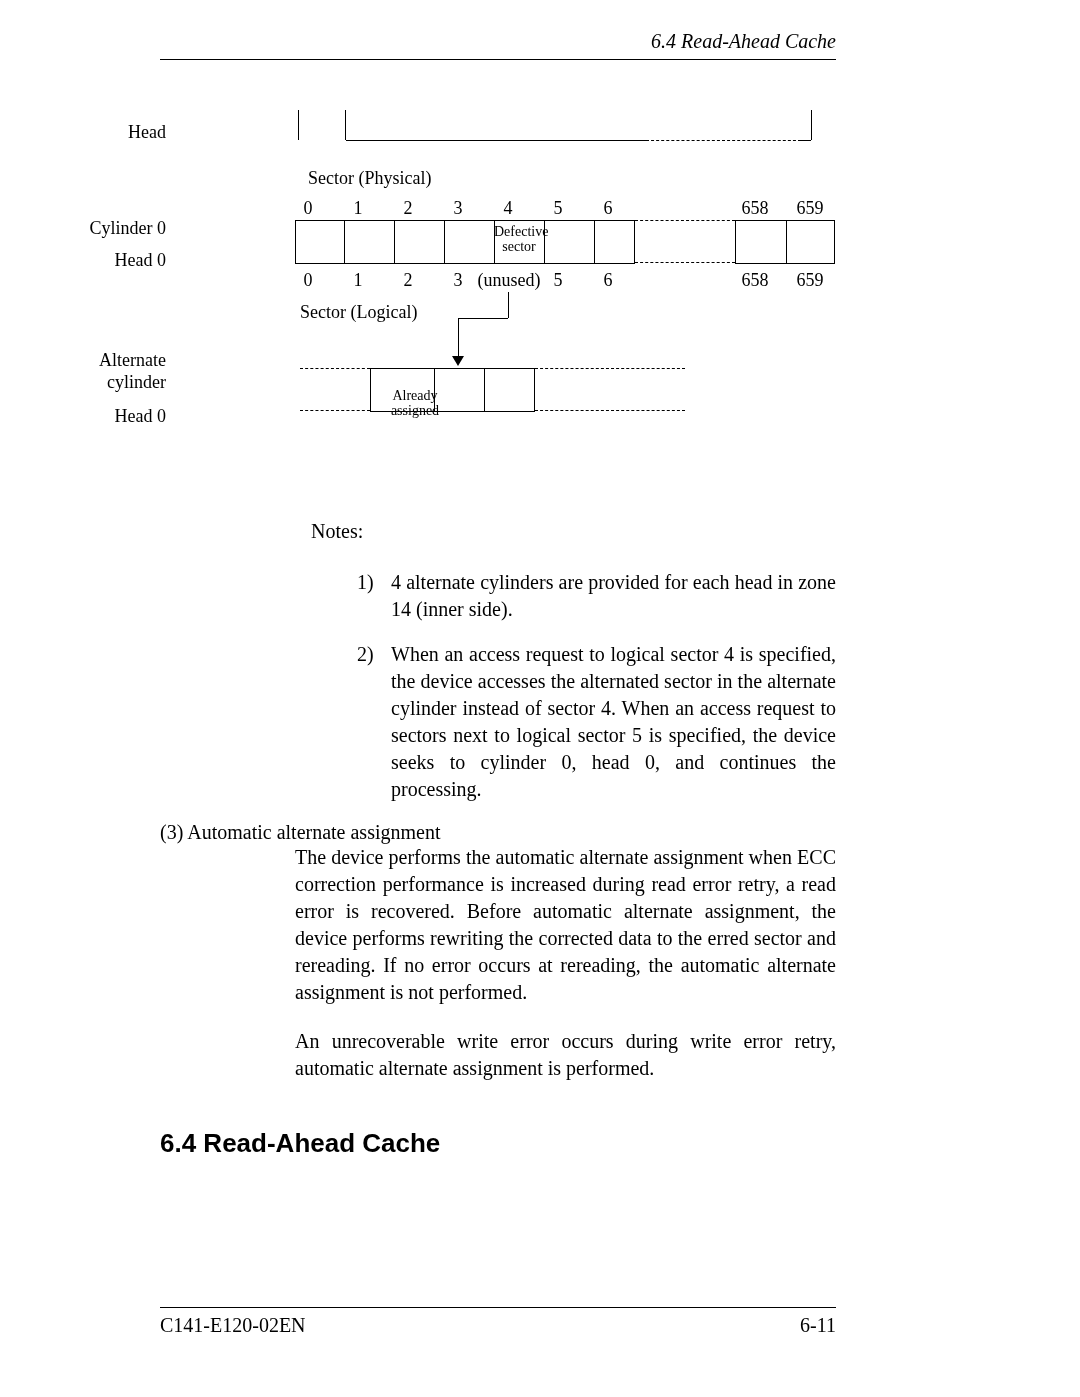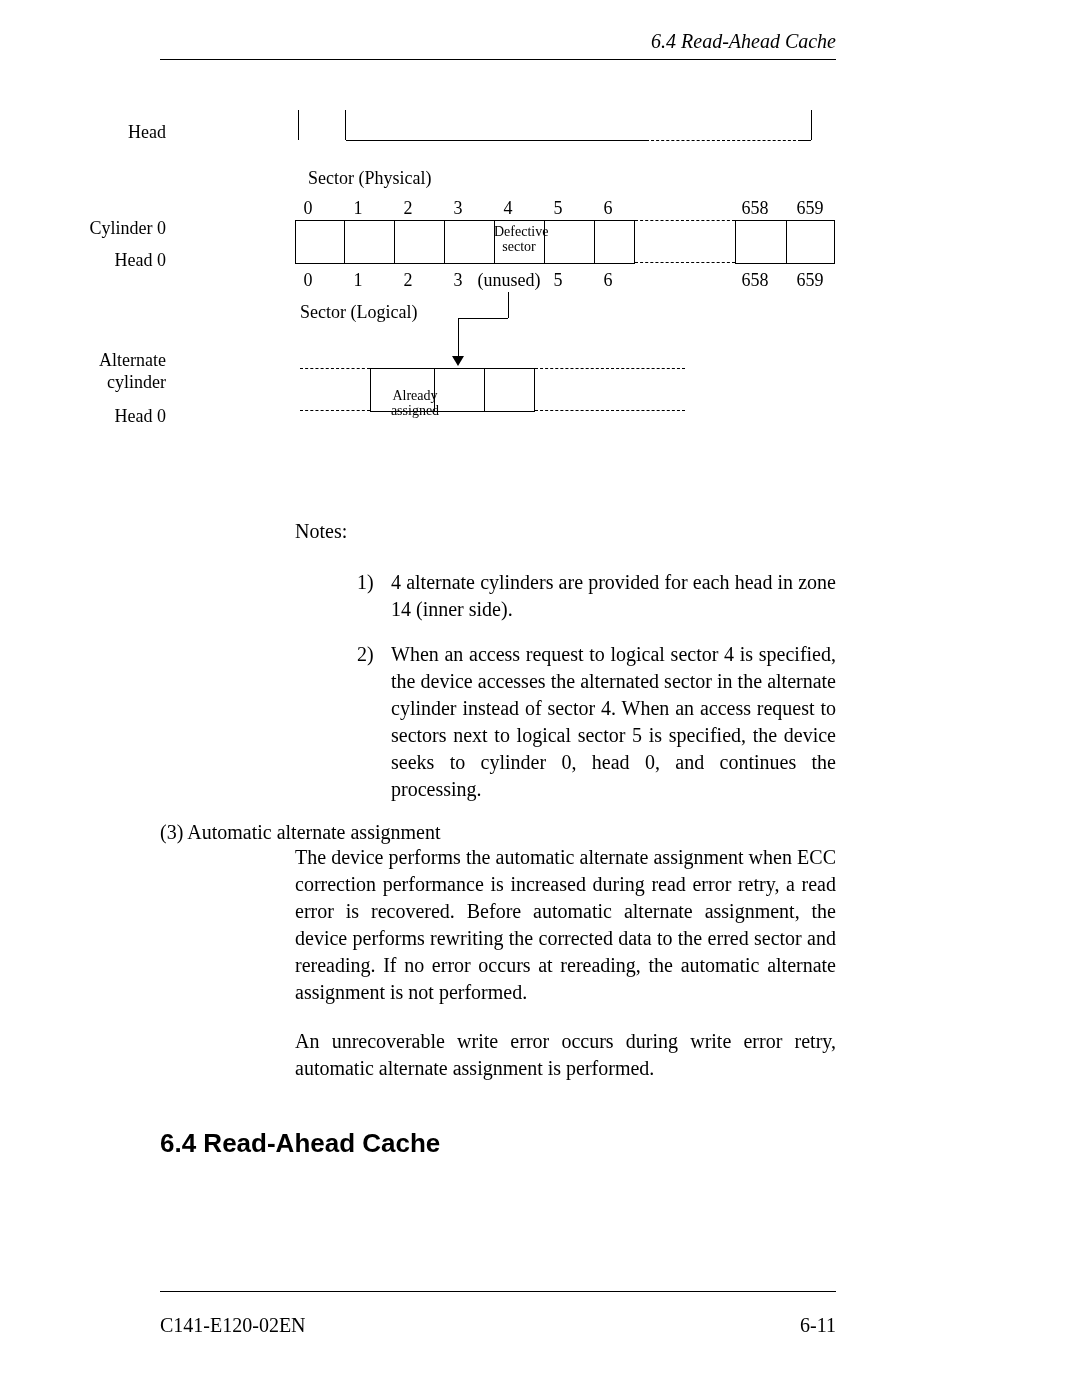--- a/index.html
+++ b/index.html
@@ -22,21 +22,21 @@
     font-size: 20px;
     padding-bottom: 6px;
     border-bottom: 1.5px solid #000;
   }
   .footer-rule {
     position: absolute;
     left: 160px;
     right: 120px;
     bottom: 60px;
     border-top: 1.5px solid #000;
-    padding-top: 22px;
+    padding-top: 6px;
     font-size: 20px;
     display: flex;
     justify-content: space-between;
   }
   
   .diagram {
     position: relative;
     margin-top: 50px;
     height: 370px;
     font-size: 18px;
@@ -101,20 +101,21 @@
     font-size: 17px;
   }
   
   .notes-block {
     margin-left: 135px;
     margin-top: 40px;
   }
   .notes-heading {
     font-size: 20px;
     margin-bottom: 26px;
+    margin-left: 16px;
   }
   .note-item {
     display: flex;
     font-size: 20px;
     line-height: 1.35;
     margin-bottom: 18px;
     margin-left: 62px;
   }
   .note-item .n { width: 34px; flex: none; }
   .note-item .t { flex: 1; text-align: justify; }

